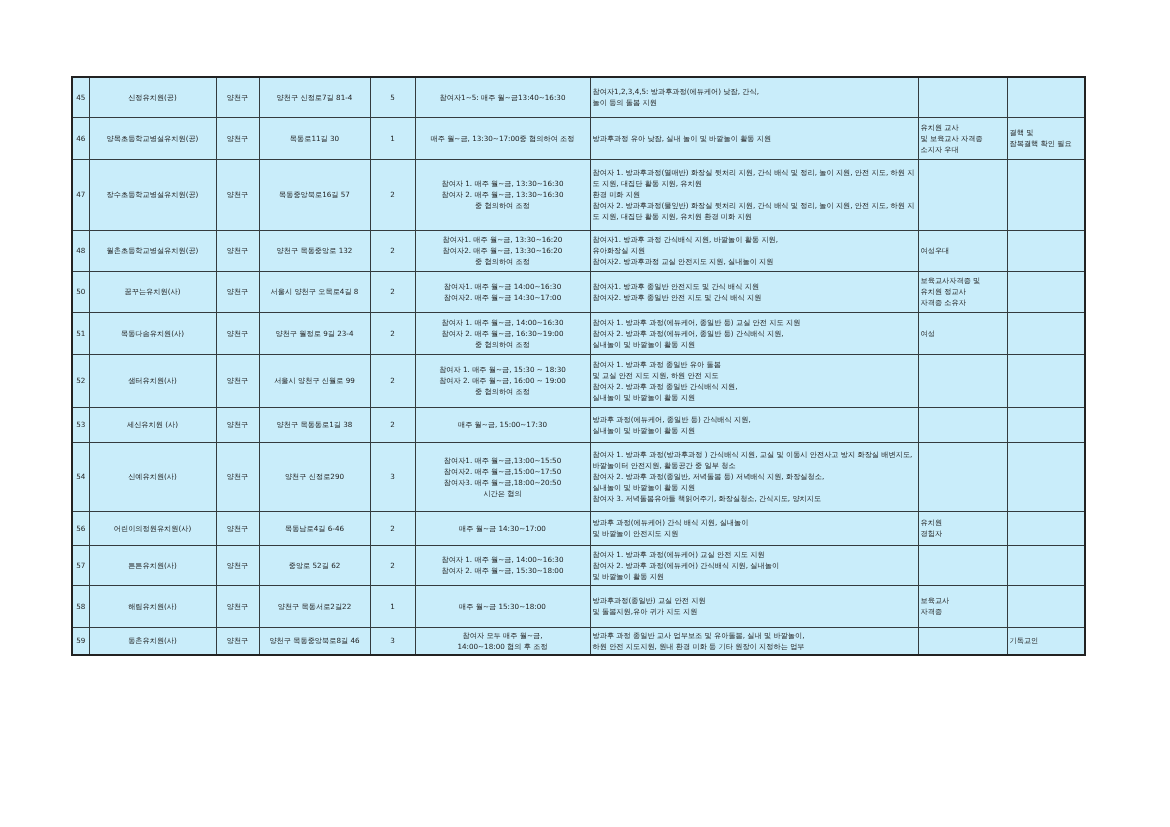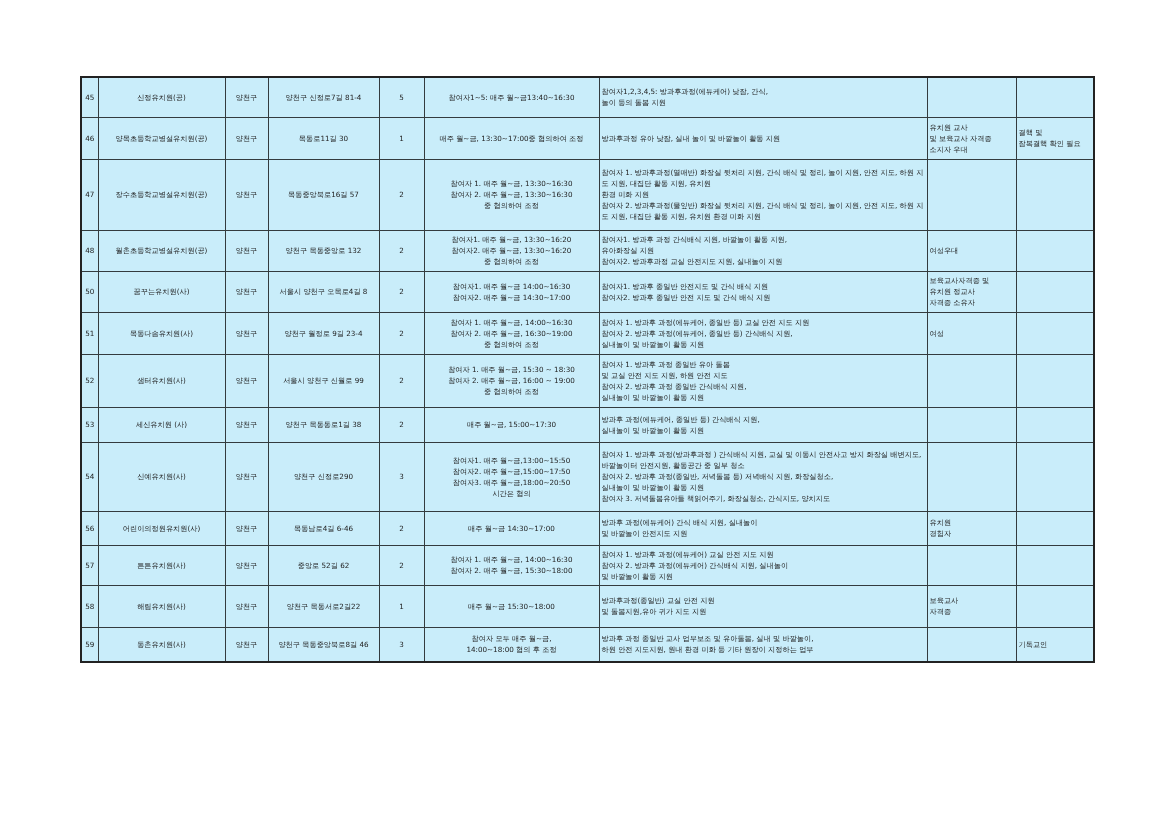--- a/index.html
+++ b/index.html
@@ -1,19 +1,19 @@
 <!DOCTYPE html>
 <html><head>
   <meta charset="utf-8">
   <style>
     html, body { margin: 0; padding: 0; background: #ffffff; }
     body { width: 1170px; height: 827px; position: relative; overflow: hidden;
            font-family: "DejaVu Sans", "Liberation Sans", sans-serif; }
     table.grid {
-      position: absolute; left: 80px; top: 76px;
+      position: absolute; left: 71px; top: 76px;
       border-collapse: collapse; table-layout: fixed;
       width: 1013px;
     }
     table.grid td {
       background: #c9edfa;
       border: 1px solid #333b3e;
       font-size: 7.2px;
       line-height: 11px;
       color: #222;
       padding: 0 2px;
@@ -205,21 +205,21 @@
         <td class="c">양천구</td>
         <td class="c">양천구 목동서로2길22</td>
         <td class="c">1</td>
         <td class="c">매주 월~금 15:30~18:00</td>
         <td class="l"> 방과후과정(종일반) 교실 안전 지원
 및 돌봄지원,유아 귀가 지도 지원</td>
         <td class="l">보육교사
 자격증</td>
         <td class="l"></td>
       </tr>
-      <tr style="height: 35px;">
+      <tr style="height: 28px;">
         <td class="c">59</td>
         <td class="c">동촌유치원(사)</td>
         <td class="c">양천구</td>
         <td class="c">양천구 목동중앙북로8길 46</td>
         <td class="c">3</td>
         <td class="c">참여자 모두 매주 월~금,
 14:00~18:00 협의 후 조정</td>
         <td class="l">방과후 과정 종일반 교사 업무보조 및 유아돌봄, 실내 및 바깥놀이,
 하원 안전 지도지원, 원내 환경 미화 등 기타 원장이 지정하는 업무</td>
         <td class="l"></td>

